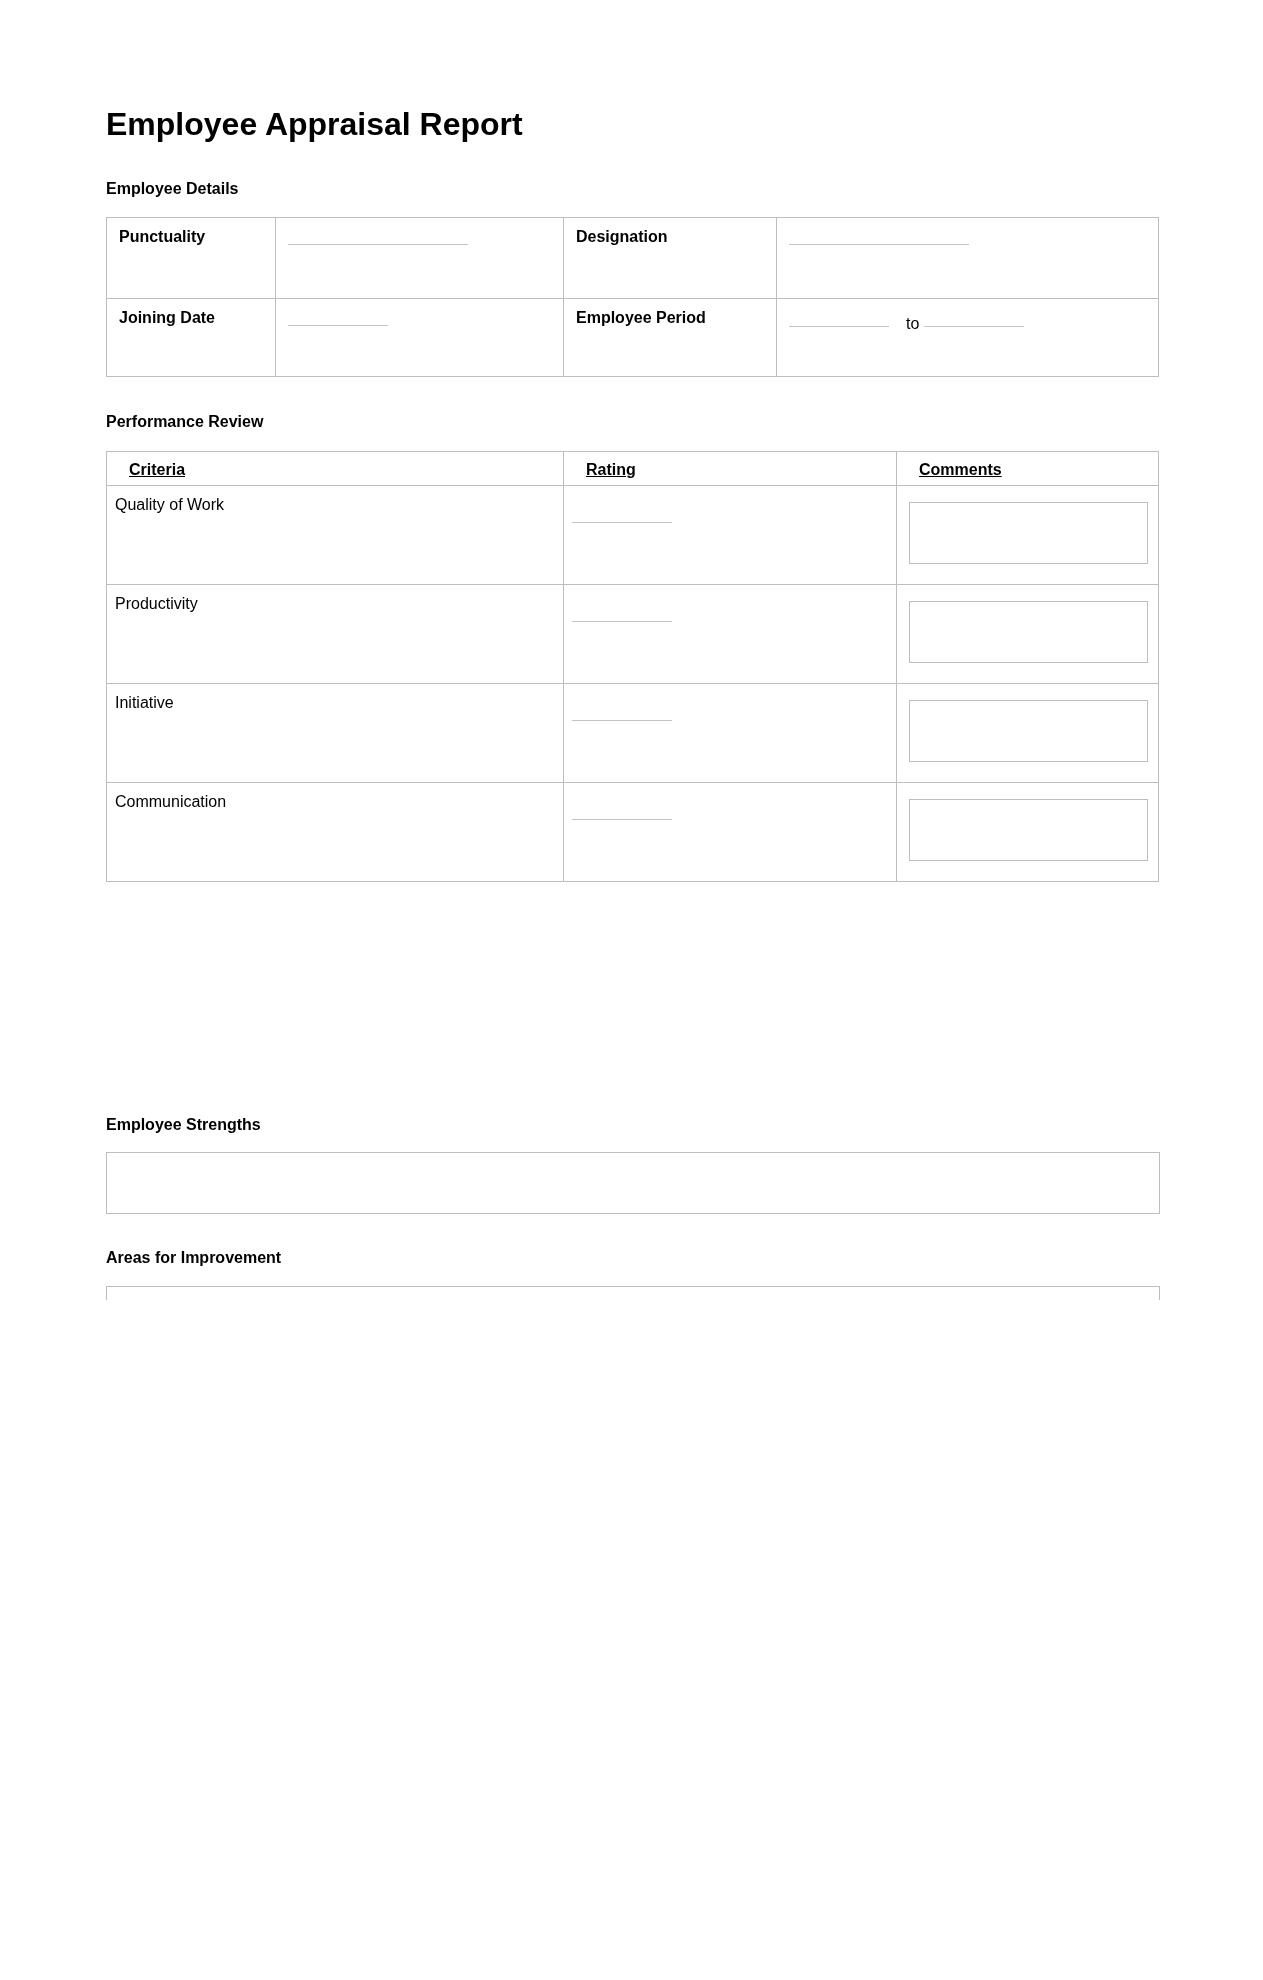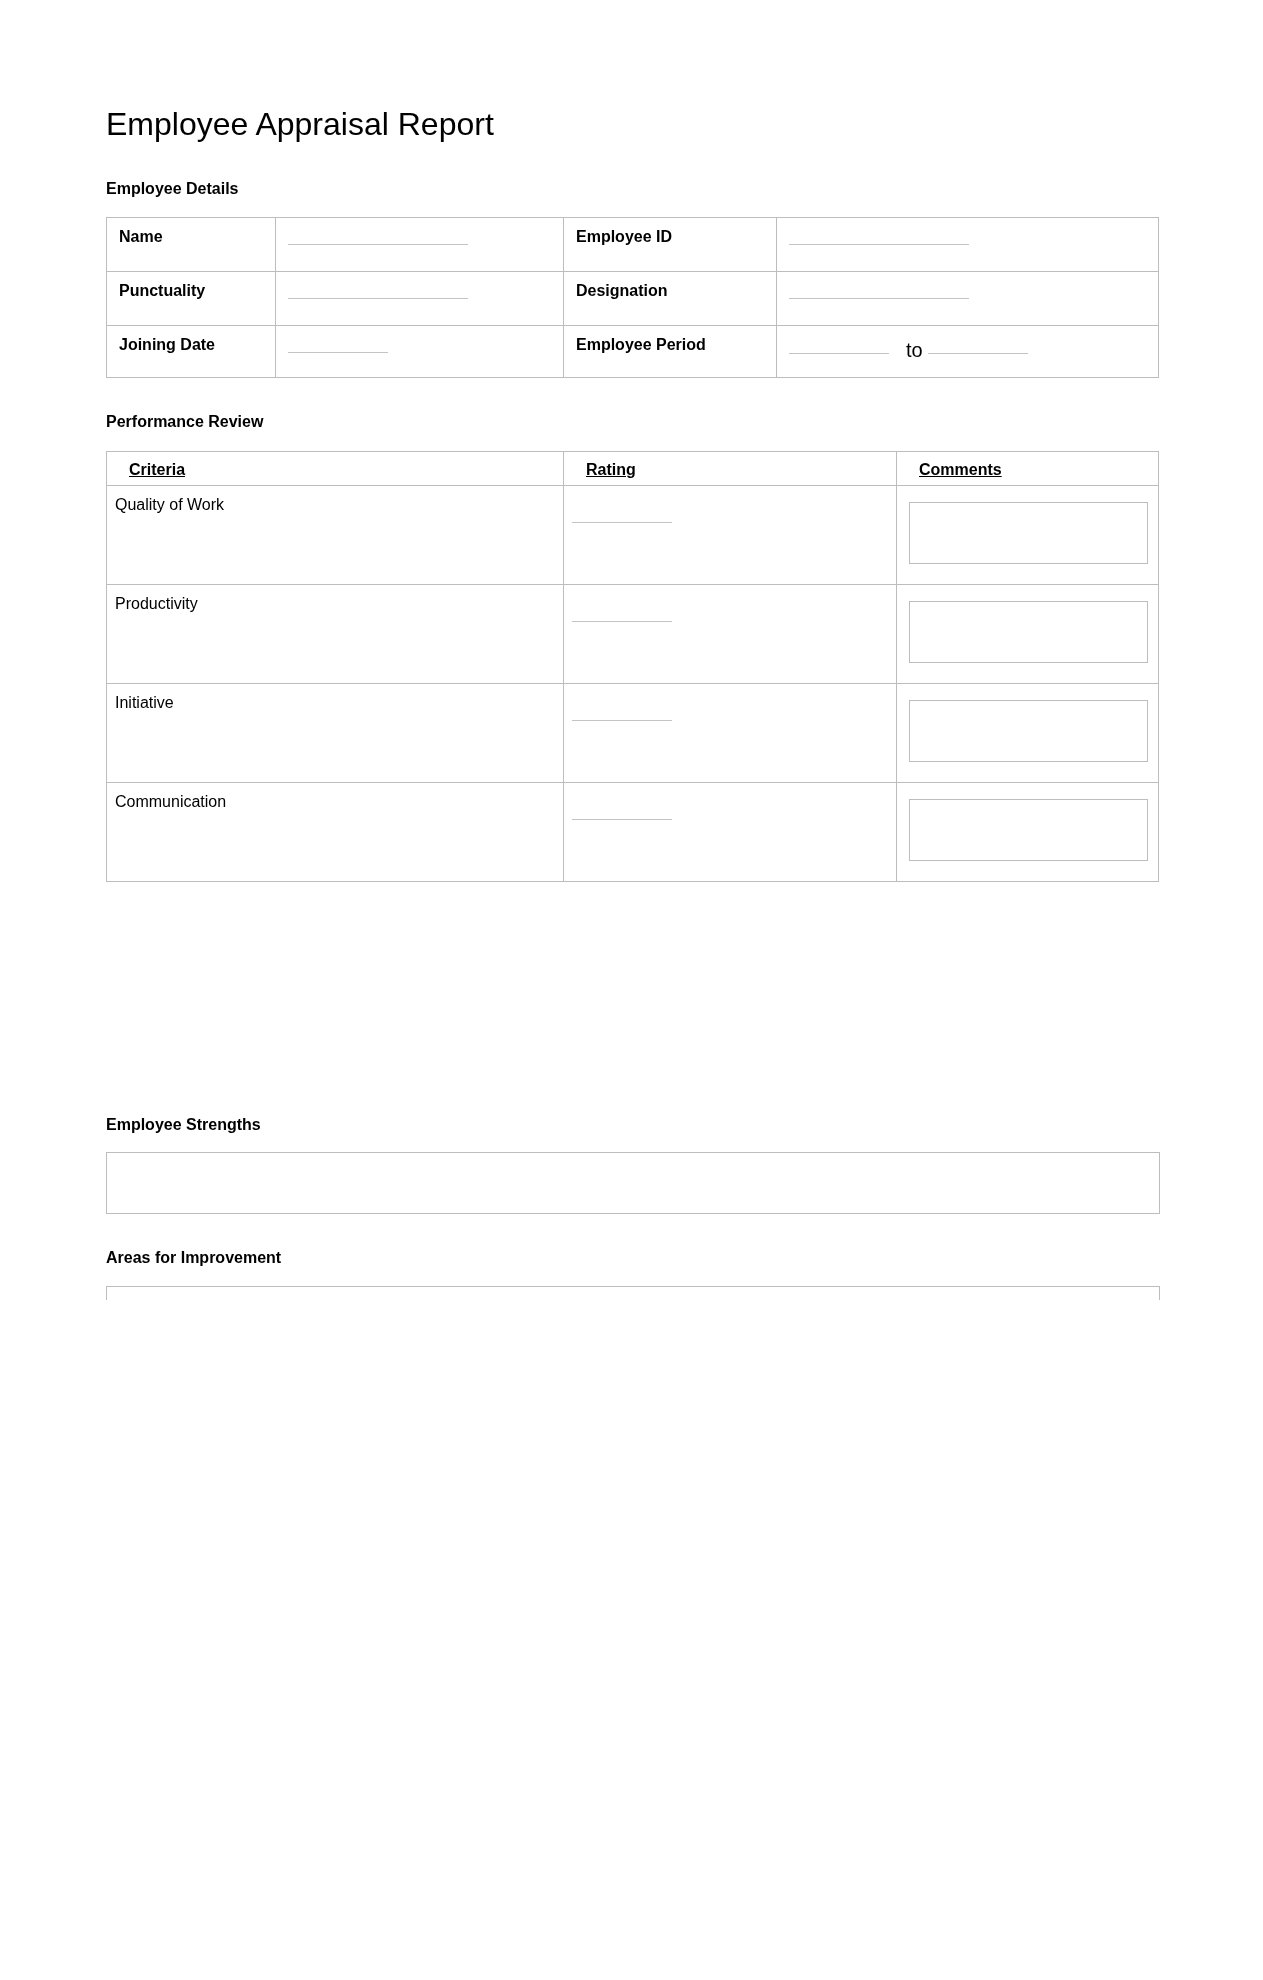--- a/index.html
+++ b/index.html
@@ -1,38 +1,38 @@
 <!DOCTYPE html>
 <html><head>
   <meta charset="utf-8">
   <style>
     * { box-sizing: border-box; margin: 0; padding: 0; }
     html, body { width: 1263px; height: 1980px; background: #ffffff; }
     body { font-family: "Liberation Sans", sans-serif; color: #000000; position: relative; overflow: hidden; }
     .page { position: absolute; left: 106px; top: 0; width: 1052px; }
-    h1 { position: absolute; left: 0; top: 106px; font-size: 32px; font-weight: normal; line-height: 37px; white-space: nowrap; }
+    h1 { position: absolute; left: 0; top: 106px; font-size: 32px; font-weight: bold; line-height: 37px; white-space: nowrap; }
     h2 { position: absolute; left: 0; font-size: 16px; font-weight: bold; line-height: 28px; white-space: nowrap; }
     .h-details { top: 175px; }
     .h-perf { top: 408px; }
     .h-strengths { top: 1111px; }
     .h-improve { top: 1244px; }
 
     table { border-collapse: collapse; position: absolute; left: 0; width: 1052px; table-layout: fixed; }
     td, th { border: 1.5px solid #bdbdbd; vertical-align: top; font-size: 16px; line-height: 19px; text-align: left; }
 
     .details { top: 217px; height: 160px; }
     .details td { padding: 9px 12px; height: 54px; }
     .details tr:last-child td { height: 52px; }
     .details .lbl { font-weight: bold; }
     .fill-line { display: block; border-bottom: 1.5px solid #c4c4c4; height: 1px; margin-top: 17px; }
     .fill-line.w180 { width: 180px; }
     .fill-line.w100 { width: 100px; }
     .period { display: flex; align-items: flex-end; margin-top: 3px; height: 22px; }
     .period .fill-line { margin-top: 0; margin-bottom: 6px; }
-    .period .to { margin: 0 5px 0 17px; font-size: 20px; line-height: 19px; }
+    .period .to { margin: 0 5px 0 17px; font-size: 16px; line-height: 19px; }
 
     .perf { top: 451px; }
     .perf th { font-weight: bold; padding: 8px 22px 6px; height: 34px; text-decoration: underline; }
     .perf td { height: 99px; padding: 9px 8px; font-weight: normal; }
     .rating-line { display: block; width: 100px; border-bottom: 1.5px solid #c4c4c4; height: 1px; margin-top: 27px; }
     .perf td.comments-cell { padding: 16px 11px 0 12px; }
     .comment-box { width: 239px; height: 62px; border: 1.5px solid #bdbdbd; background: #fff; }
 
     .text-box { position: absolute; left: 0; width: 1054px; border: 1.5px solid #bdbdbd; background: #fff; }
     .box-strengths { top: 1152px; height: 62px; }
@@ -46,30 +46,20 @@
 
   <h2 class="h-details">Employee Details</h2>
   <table class="details">
     <colgroup>
       <col style="width:169px">
         <col style="width:288px">
         <col style="width:213px">
         <col style="width:382px">
     </colgroup>
     <tbody>
-        <tr>
-      <td class="lbl">Name</td>
-      <td>
-            <span class="fill-line w180"></span>
-          </td>
-      <td class="lbl">Employee ID</td>
-      <td>
-            <span class="fill-line w180"></span>
-          </td>
-    </tr>
     <tr>
       <td class="lbl">Punctuality</td>
       <td>
             <span class="fill-line w180"></span>
           </td>
       <td class="lbl">Designation</td>
       <td>
             <span class="fill-line w180"></span>
           </td>
     </tr>

